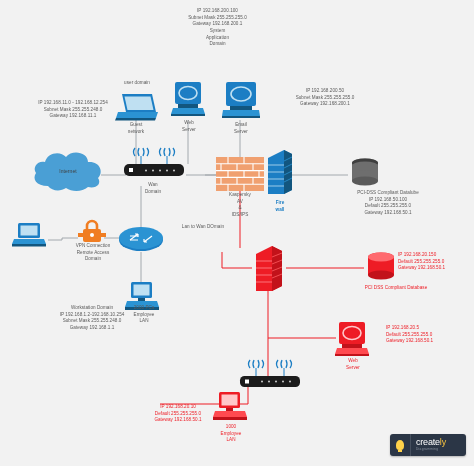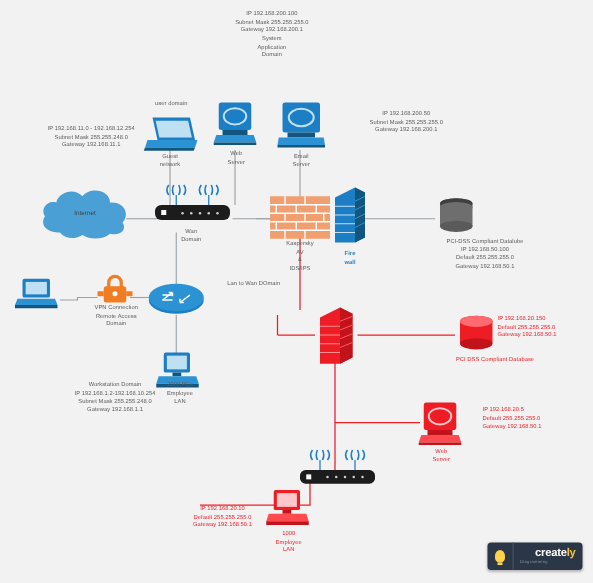--- a/index.html
+++ b/index.html
@@ -31,21 +31,21 @@
     width:76px;height:22px;
     background:#2b3646;border-radius:3px;
     display:flex;align-items:center;
     box-shadow:0 1px 2px rgba(0,0,0,.25);
   }
   .wm .bulbbox{width:20px;display:flex;align-items:center;justify-content:center;
     border-right:1px solid #46505f;height:100%;}
   .wm .bulb{width:8px;height:10px;background:#ffd24a;border-radius:50% 50% 40% 40%;position:relative;}
   .wm .bulb:after{content:"";position:absolute;bottom:-2px;left:2px;width:4px;height:2px;background:#ffd24a;}
   .wm .txt{padding-left:5px;line-height:1;}
-  .wm .t1{color:#fff;font-size:9px;font-weight:bold;letter-spacing:-.2px;margin-left:12px;}
+  .wm .t1{color:#fff;font-size:9px;font-weight:normal;letter-spacing:-.2px;}
   .wm .t1 i{color:#f6c341;font-style:normal;}
   .wm .t2{color:#8b93a0;font-size:3.2px;letter-spacing:.3px;margin-top:1px;}
 </style>
 </head>
 <body>
 
 <svg id="canvas" viewBox="0 0 474 466" xmlns="http://www.w3.org/2000/svg">
   <g stroke="#9aa0a6" stroke-width="0.9" fill="none">
 
     <path d="M101 175 L126 175"></path>

